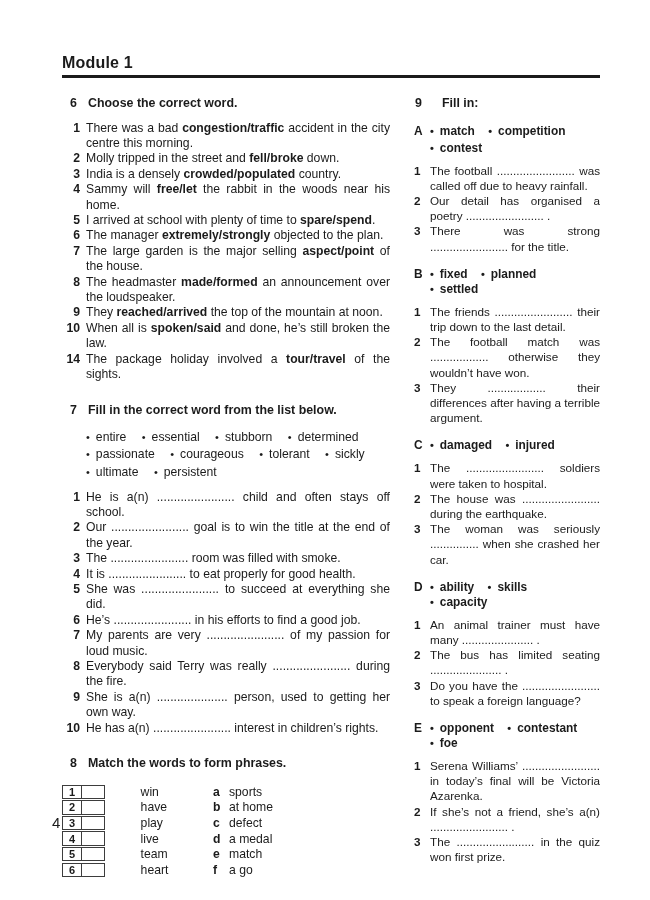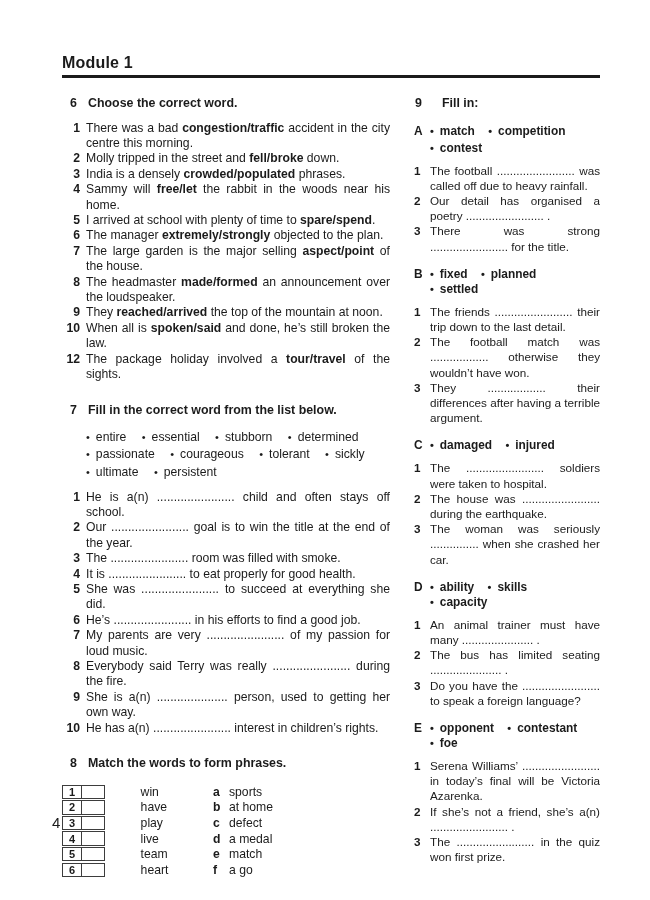--- a/index.html
+++ b/index.html
@@ -78,21 +78,21 @@
               <p class="itext"><span>There was a bad </span><b>congestion/traffic</b><span> accident in the city centre this morning.</span></p>
             </div>
 
             <div class="item">
               <span class="inum">2</span>
               <p class="itext"><span>Molly tripped in the street and </span><b>fell/broke</b><span> down.</span></p>
             </div>
 
             <div class="item">
               <span class="inum">3</span>
-              <p class="itext"><span>India is a densely </span><b>crowded/populated</b><span> phrases.</span></p>
+              <p class="itext"><span>India is a densely </span><b>crowded/populated</b><span> country.</span></p>
             </div>
 
             <div class="item">
               <span class="inum">4</span>
               <p class="itext"><span>Sammy will </span><b>free/let</b><span> the rabbit in the woods near his home.</span></p>
             </div>
 
             <div class="item">
               <span class="inum">5</span>
               <p class="itext"><span>I arrived at school with plenty of time to </span><b>spare/spend</b><span>.</span></p>
@@ -118,21 +118,21 @@
               <p class="itext"><span>They </span><b>reached/arrived</b><span> the top of the mountain at noon.</span></p>
             </div>
 
             <div class="item">
               <span class="inum">10</span>
               <p class="itext"><span>When all is </span><b>spoken/said</b><span> and done, he’s still broken the law.</span></p>
             </div>
 
 
             <div class="item">
-              <span class="inum">12</span>
+              <span class="inum">14</span>
               <p class="itext"><span>The package holiday involved a </span><b>tour/travel</b><span> of the sights.</span></p>
             </div>
           </div>
       </section>
 
       <section class="ex-section">
         <div class="ex-head">
           <span class="ex-num">7</span>
           <span class="ex-title">Fill in the correct word from the list below.</span>
         </div>

